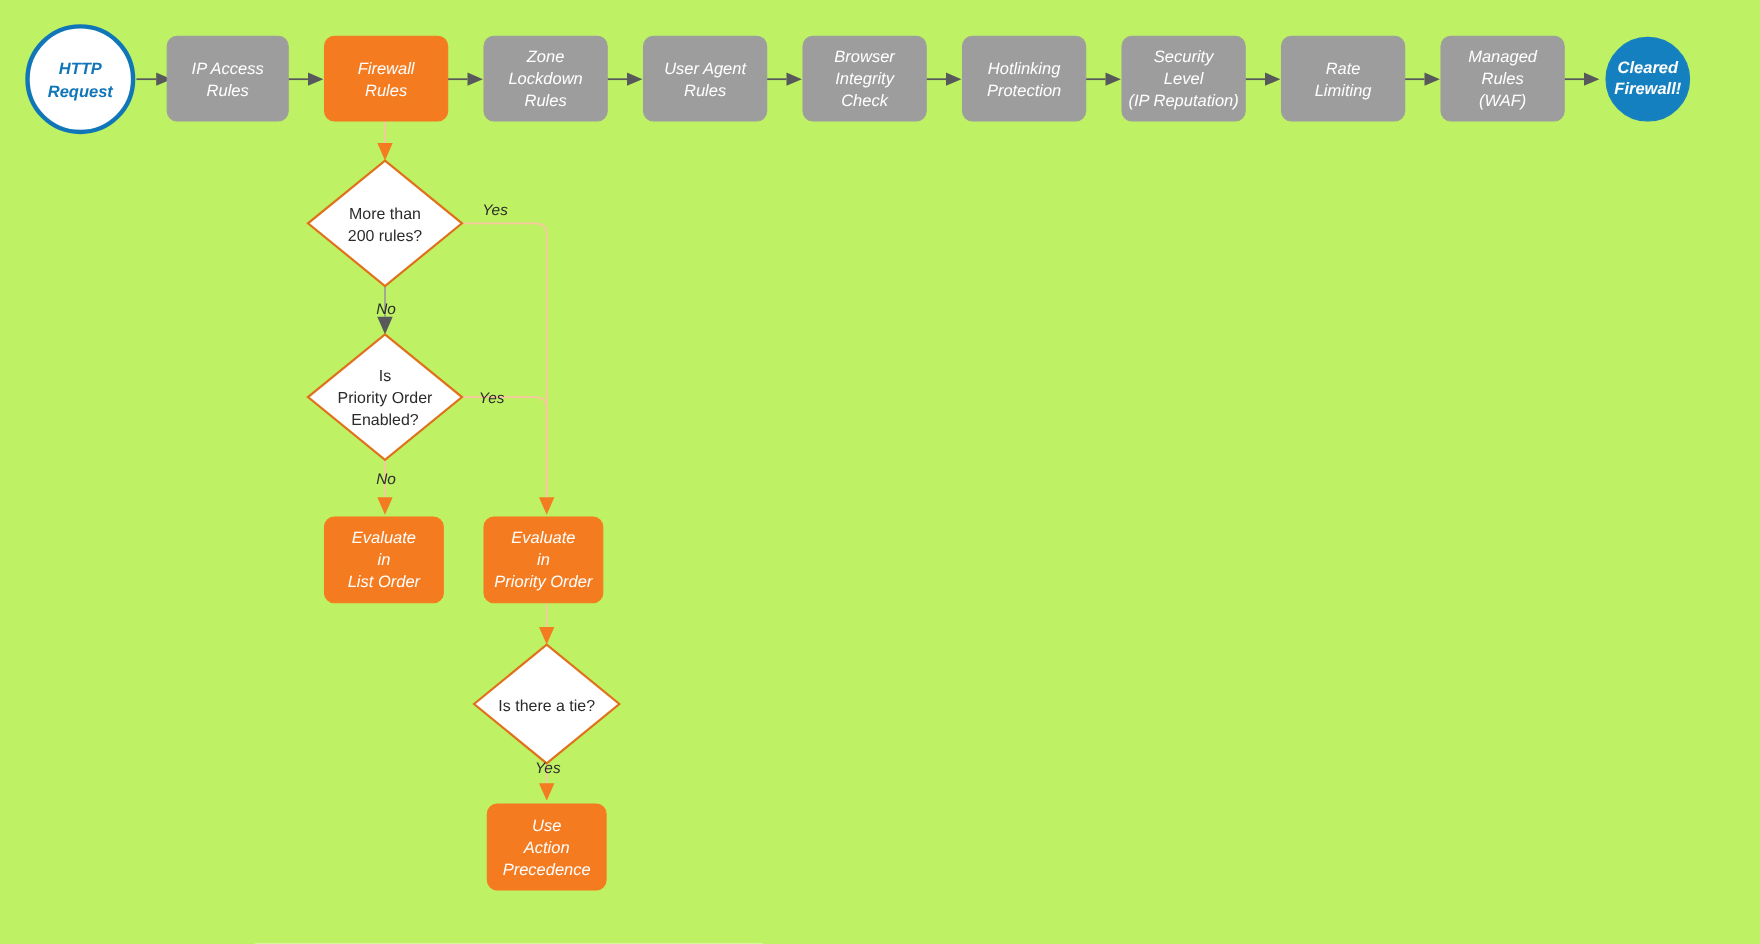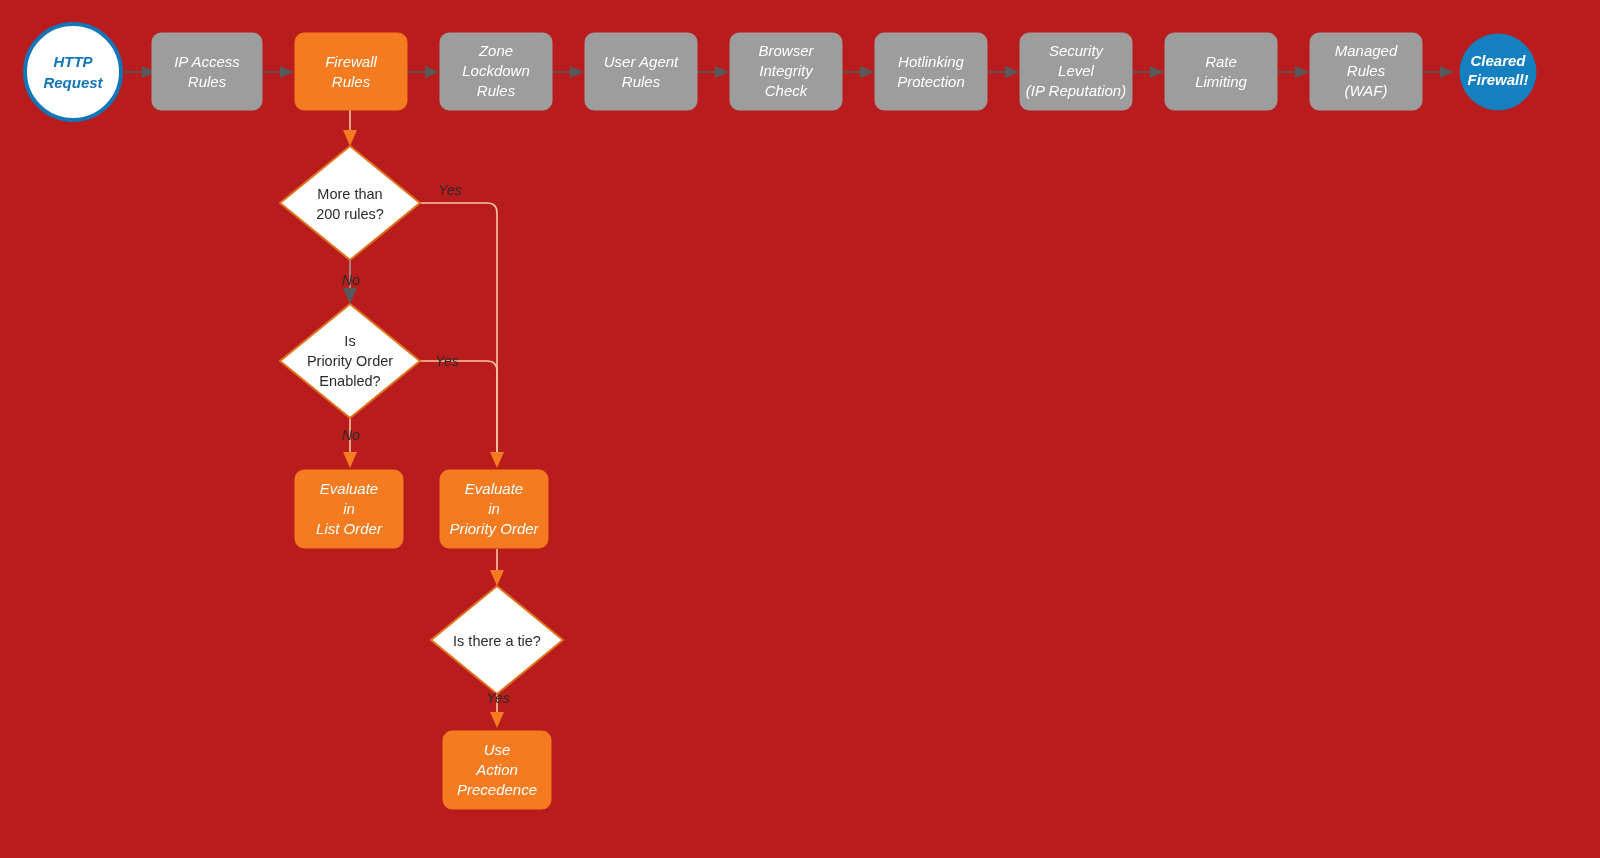--- a/index.html
+++ b/index.html
@@ -10,21 +10,21 @@
   body {
     width: 1600px;
     height: 858px;
     overflow: hidden;
     font-family: "Liberation Sans", sans-serif;
   }
   #canvas {
     position: relative;
     width: 1600px;
     height: 858px;
-    background: #b91c1c;
+    background: #bef264;
   }
   svg#flow {
     position: absolute;
     left: 0;
     top: 0;
     width: 1600px;
     height: 858px;
     display: block;
   }
   .node-rect-gray {

